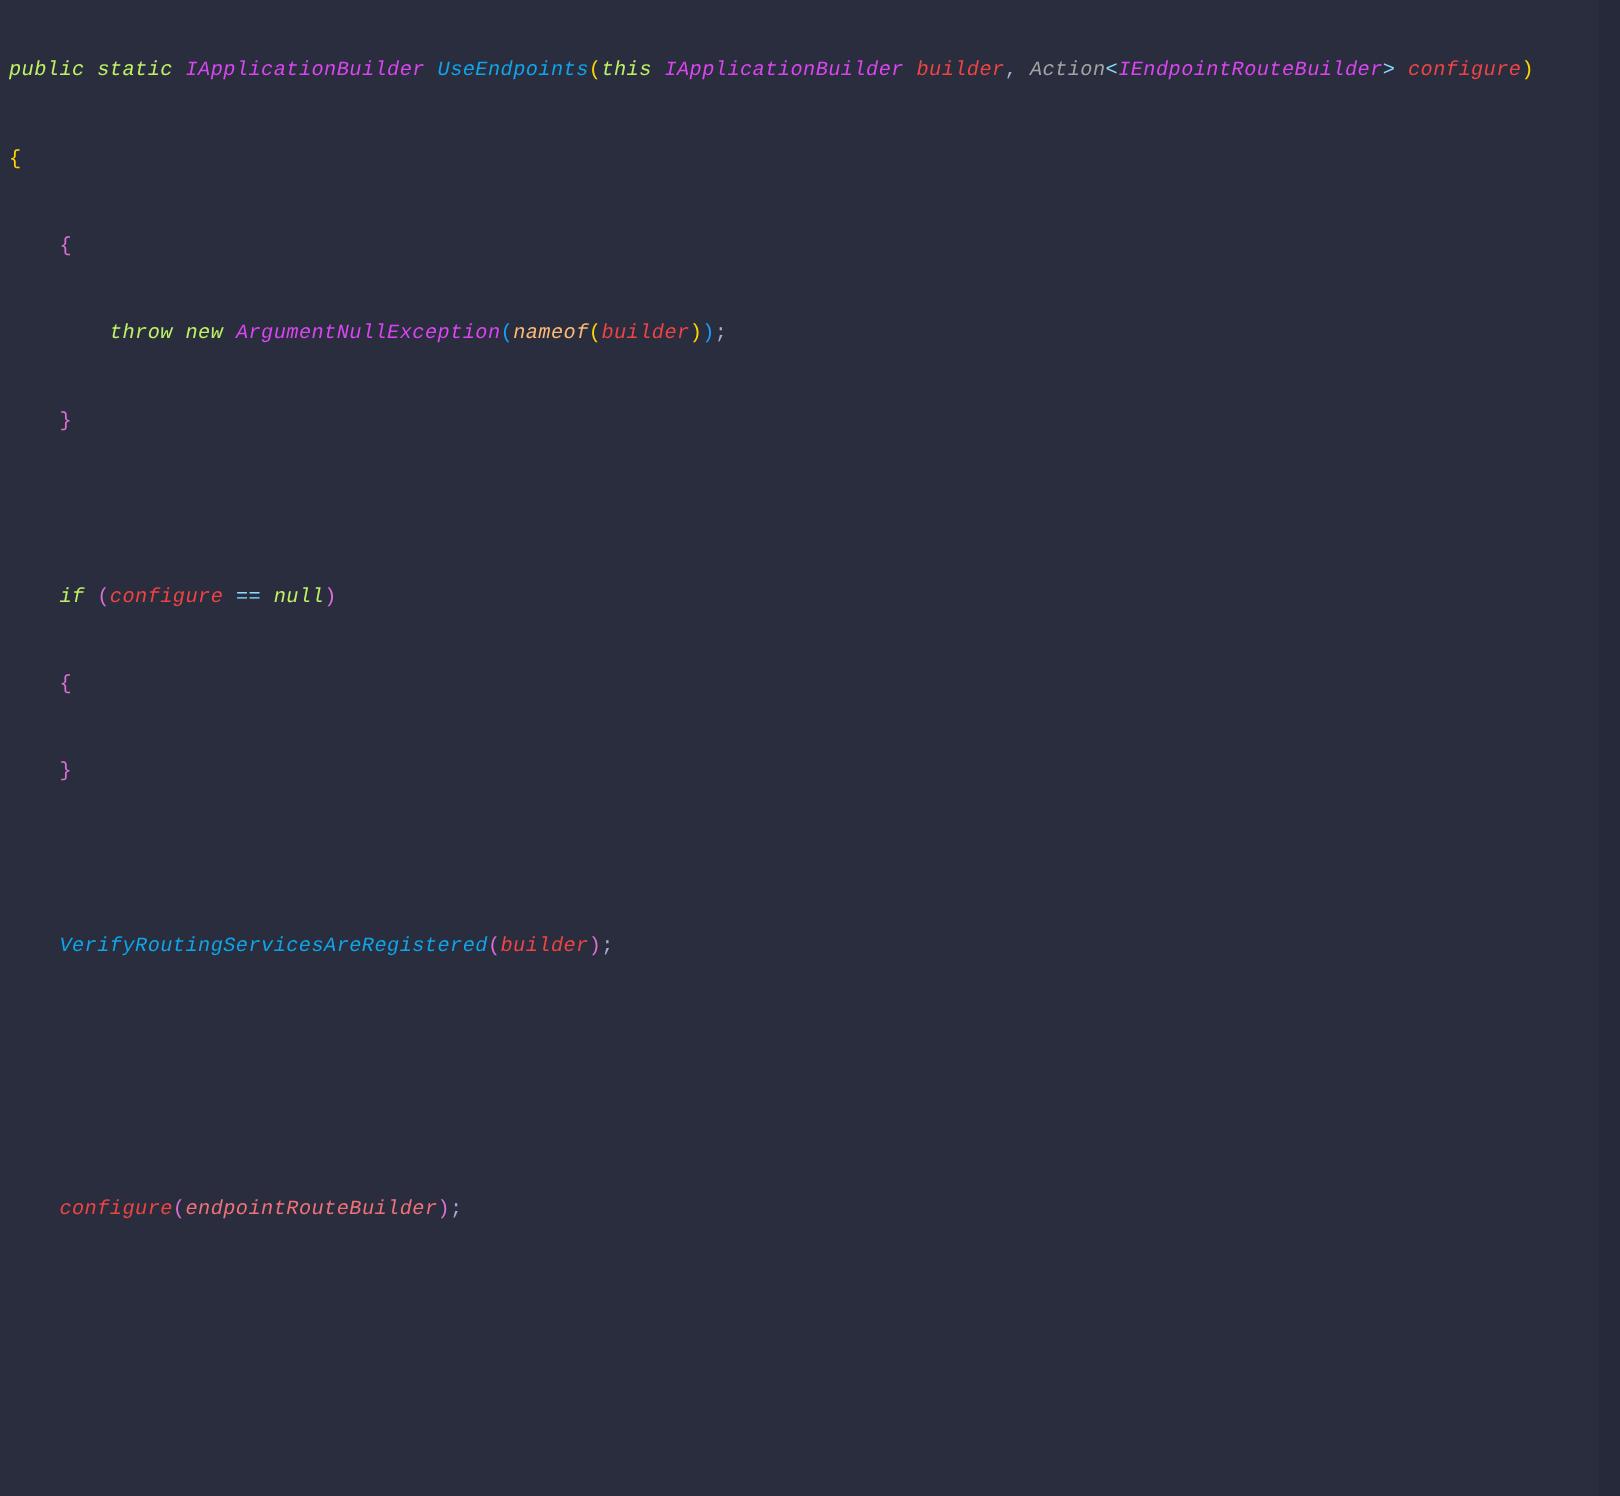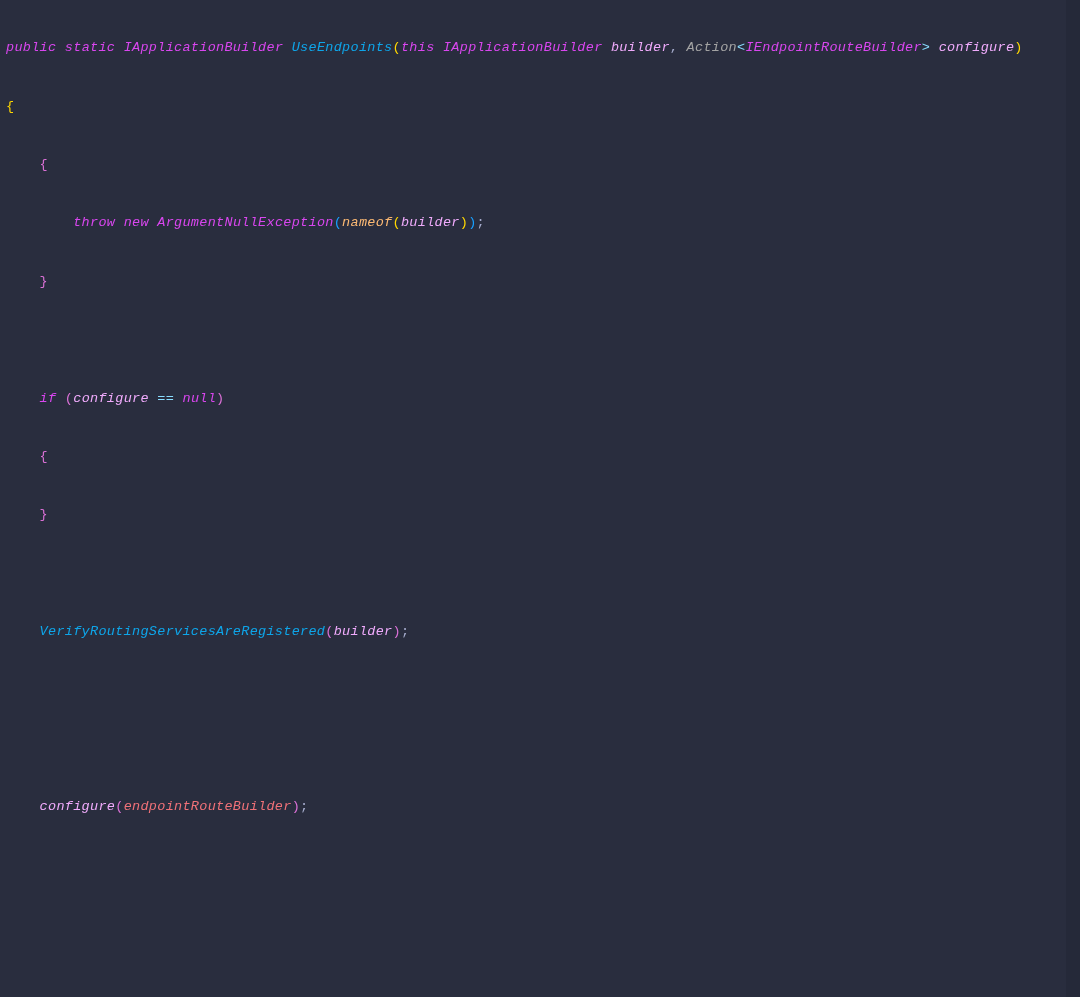--- a/index.html
+++ b/index.html
@@ -21,24 +21,24 @@
     position: relative;
   }
   .scrollbar-track {
     position: absolute;
     top: 0;
     right: 0;
     width: 14px;
     height: 997px;
     background: rgba(0,0,0,0.08);
   }
-  .kw   { color: #d946ef; }      
+  .kw   { color: #bef264; }      
   .type { color: #d946ef; }      
   .fn   { color: #0ea5e9; }      
-  .id   { color: #f0abfc; }
+  .id   { color: #ef4444; }
   .null { color: #a3a3a3; }
   .op   { color: #89ddff; font-style: normal; }
   .p    { color: #a6accd; font-style: normal; }
   .br   { color: #ffd700; font-style: normal;}
   .br2  { color: #da70d6; font-style: normal;}
   .br3  { color: #179fff; font-style: normal;}
   .eq   { color: #89ddff; font-style: normal;}
   .nameof { color: #fdba74; }
   .field{ color: #f07178; }
 </style>

